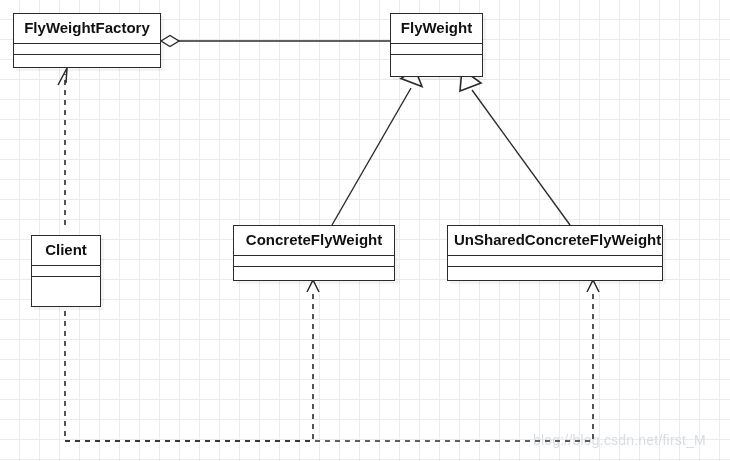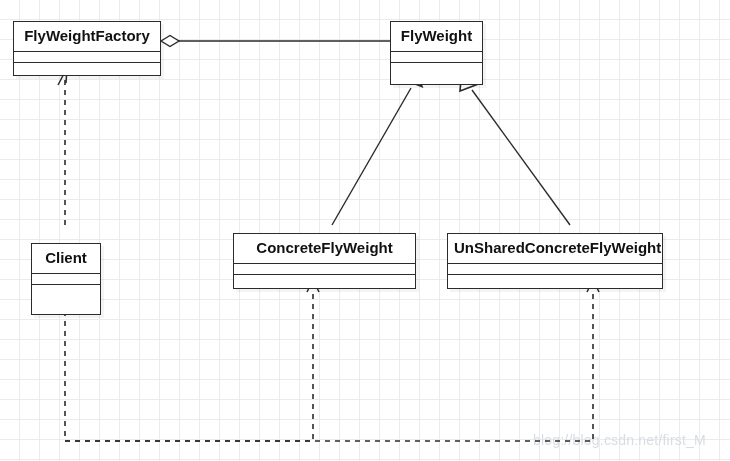--- a/index.html
+++ b/index.html
@@ -21,21 +21,20 @@
     overflow: hidden;
     font-family: "Liberation Sans", sans-serif;
   }
   .uml-class {
     position: absolute;
     box-sizing: border-box;
     background: #ffffff;
     border: 1.6px solid #2b2b2b;
     box-shadow: 3px 3px 0 rgba(0,0,0,0.045);
     z-index: 5;
-    margin-top: 8px;
   }
   .uml-name {
     box-sizing: border-box;
     height: 30px;
     line-height: 28px;
     text-align: center;
     font-size: 15px;
     font-weight: bold;
     color: #111111;
     border-bottom: 1.6px solid #2b2b2b;
@@ -123,21 +122,21 @@
     <div class="uml-attrs"></div>
     <div class="uml-ops"></div>
   </div>
 
   <div class="uml-class" id="box-client" style="left: 31px; top: 235px; width: 70px; height: 72px;">
     <div class="uml-name">Client</div>
     <div class="uml-attrs"></div>
     <div class="uml-ops"></div>
   </div>
 
-  <div class="uml-class" id="box-concreteflyweight" style="left: 233px; top: 225px; width: 183px; height: 56px;">
+  <div class="uml-class" id="box-concreteflyweight" style="left: 233px; top: 225px; width: 162px; height: 56px;">
     <div class="uml-name">ConcreteFlyWeight</div>
     <div class="uml-attrs"></div>
     <div class="uml-ops"></div>
   </div>
 
   <div class="uml-class" id="box-unsharedconcreteflyweight" style="left: 447px; top: 225px; width: 216px; height: 56px;">
     <div class="uml-name">UnSharedConcreteFlyWeight</div>
     <div class="uml-attrs"></div>
     <div class="uml-ops"></div>
   </div>

